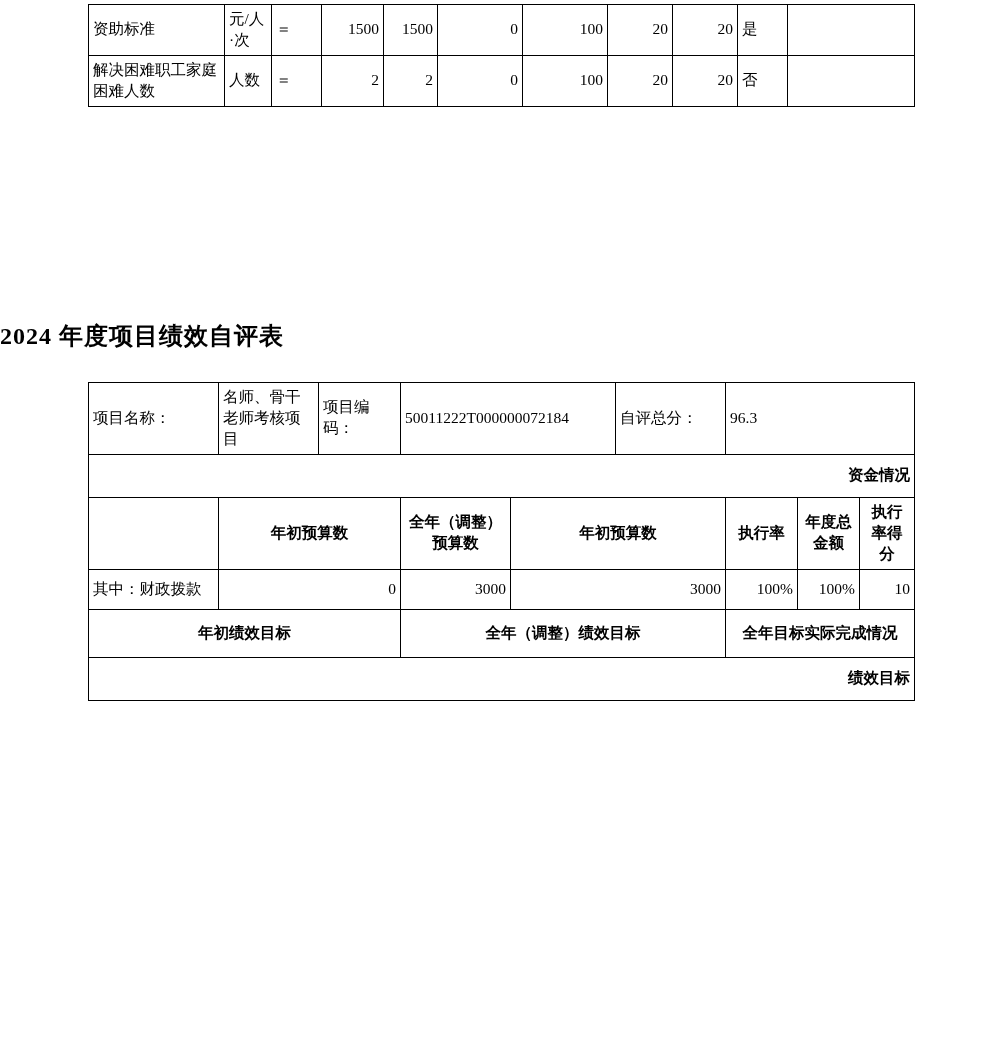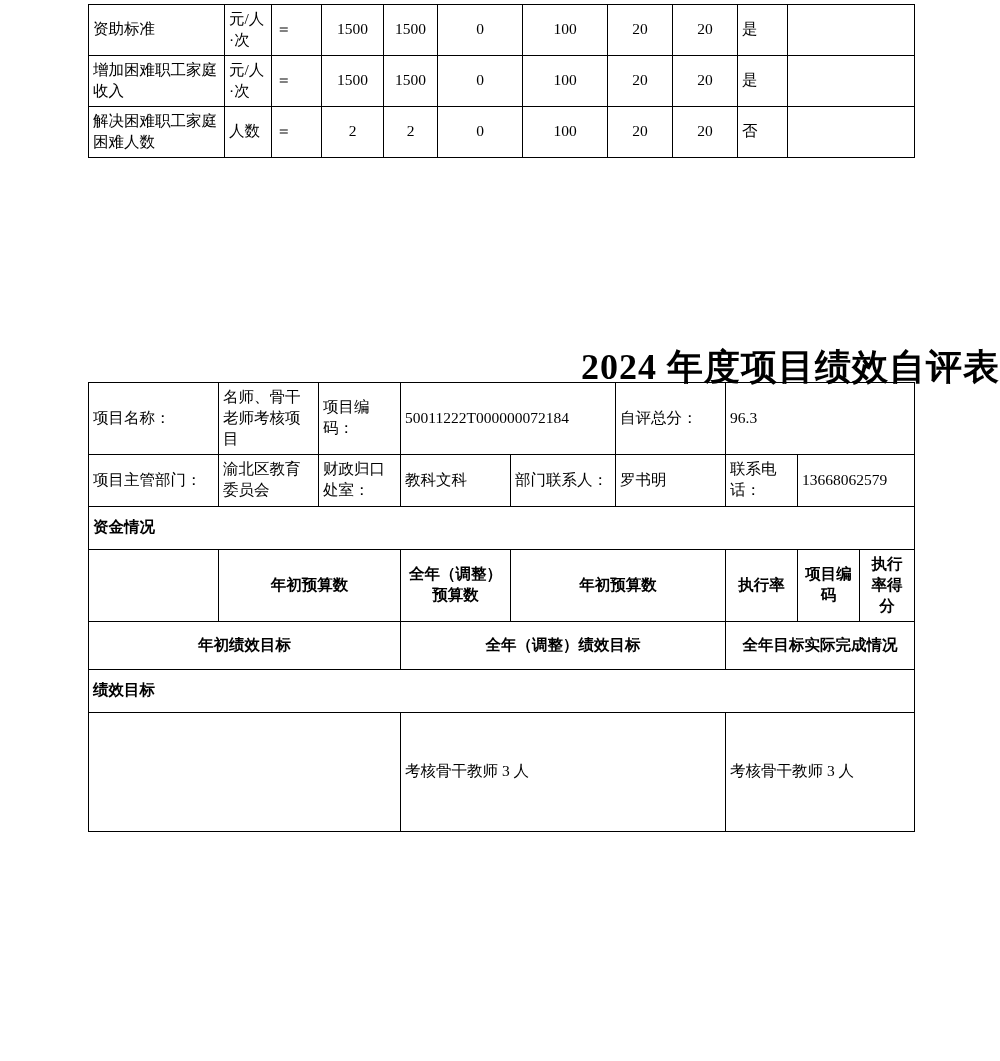--- a/index.html
+++ b/index.html
@@ -27,57 +27,57 @@
   }
   table.doc td {
     border: 1px solid #000000;
     padding: 4px 4px;
     font-size: 15.5px;
     line-height: 1.35;
     vertical-align: middle;
     word-wrap: break-word;
     overflow-wrap: break-word;
   }
-  .num { text-align: center; }
+  .num { text-align: right; }
   .lft { text-align: left; }
 
   
   #table-top {
     position: absolute;
     left: 88px;
     top: 4px;
     width: 826px;
   }
   #table-top td { height: 22px; }
 
   
   #doc-title {
     position: absolute;
     left: 0;
-    top: 343px;
+    top: 320px;
     width: 1000px;
-    text-align: right;
-    font-size: 36px;
+    text-align: left;
+    font-size: 24px;
     font-weight: bold;
     font-family: "Liberation Serif", "DejaVu Serif", serif;
     letter-spacing: 1px;
   }
 
   
   #table-main {
     position: absolute;
     left: 88px;
     top: 382px;
     width: 826px;
   }
   #table-main td {
     font-size: 15.5px;
   }
   .band {
-    text-align: left;
+    text-align: right;
     font-weight: bold;
     height: 34px;
   }
   .hdr-center {
     text-align: center;
     font-weight: bold;
   }
   .tall-row td { height: 54px; }
   .vcell { vertical-align: top; }
   .blankbig { height: 110px; }
@@ -109,33 +109,20 @@
         <td class="num">1500</td>
         <td class="num">1500</td>
         <td class="num">0</td>
         <td class="num">100</td>
         <td class="num">20</td>
         <td class="num">20</td>
         <td class="lft">是</td>
         <td class="lft"></td>
       </tr>
       <tr>
-        <td class="lft">增加困难职工家庭收入</td>
-        <td class="lft">元/人·次</td>
-        <td class="lft">＝</td>
-        <td class="num">1500</td>
-        <td class="num">1500</td>
-        <td class="num">0</td>
-        <td class="num">100</td>
-        <td class="num">20</td>
-        <td class="num">20</td>
-        <td class="lft">是</td>
-        <td class="lft"></td>
-      </tr>
-      <tr>
         <td class="lft">解决困难职工家庭困难人数</td>
         <td class="lft">人数</td>
         <td class="lft">＝</td>
         <td class="num">2</td>
         <td class="num">2</td>
         <td class="num">0</td>
         <td class="num">100</td>
         <td class="num">20</td>
         <td class="num">20</td>
         <td class="lft">否</td>
@@ -162,59 +149,53 @@
 
       <tr class="tall-row">
         <td class="lft">项目名称：</td>
         <td class="lft">名师、骨干老师考核项目</td>
         <td class="lft">项目编码：</td>
         <td class="lft" colspan="2">50011222T000000072184</td>
         <td class="lft">自评总分：</td>
         <td class="lft" colspan="3">96.3</td>
       </tr>
 
-      <tr style="height:52px">
-        <td class="lft">项目主管部门：</td>
-        <td class="lft">渝北区教育委员会</td>
-        <td class="lft">财政归口处室：</td>
-        <td class="lft">教科文科</td>
-        <td class="lft">部门联系人：</td>
-        <td class="lft">罗书明</td>
-        <td class="lft">联系电话：</td>
-        <td class="lft" colspan="2">13668062579</td>
-      </tr>
 
       <tr>
         <td class="band" colspan="9">资金情况</td>
       </tr>
 
       <tr style="height:54px">
         <td></td>
         <td class="hdr-center" colspan="2">年初预算数</td>
         <td class="hdr-center">全年（调整）预算数</td>
         <td class="hdr-center" colspan="2">年初预算数</td>
         <td class="hdr-center">执行率</td>
-        <td class="hdr-center">项目编码</td>
+        <td class="hdr-center">年度总金额</td>
         <td class="hdr-center">执行率得分</td>
       </tr>
 
 
+      <tr style="height:40px">
+        <td class="lft">其中：财政拨款</td>
+        <td class="num" colspan="2">0</td>
+        <td class="num">3000</td>
+        <td class="num" colspan="2">3000</td>
+        <td class="num">100%</td>
+        <td class="num">100%</td>
+        <td class="num">10</td>
+      </tr>
 
       <tr style="height:48px">
         <td class="hdr-center" colspan="3">年初绩效目标</td>
         <td class="hdr-center" colspan="3">全年（调整）绩效目标</td>
         <td class="hdr-center" colspan="3">全年目标实际完成情况</td>
       </tr>
 
       <tr>
         <td class="band" colspan="9">绩效目标</td>
       </tr>
 
-      <tr>
-        <td class="lft vcell blankbig" colspan="3"></td>
-        <td class="lft vcell blankbig" colspan="3">考核骨干教师 3 人</td>
-        <td class="lft vcell blankbig" colspan="3">考核骨干教师 3 人</td>
-      </tr>
 
     </tbody>
   </table>
 
 </div>
 
 </body></html>

